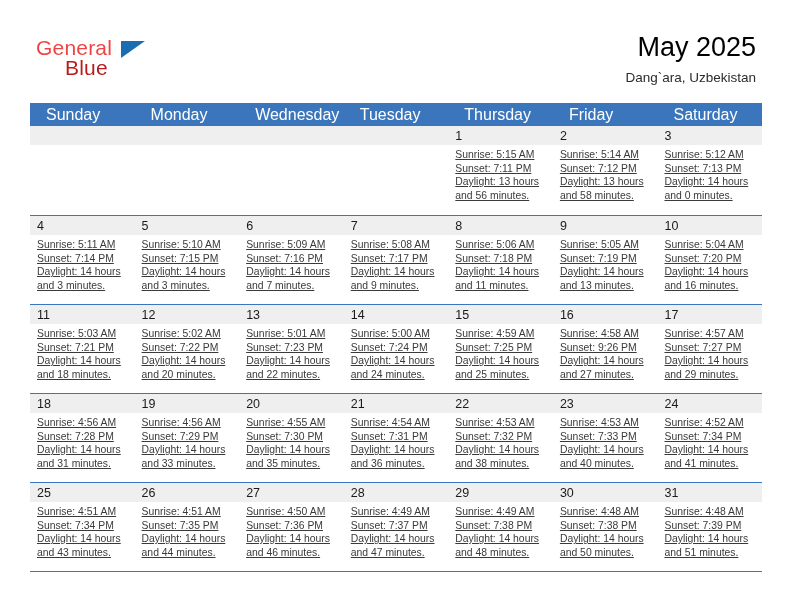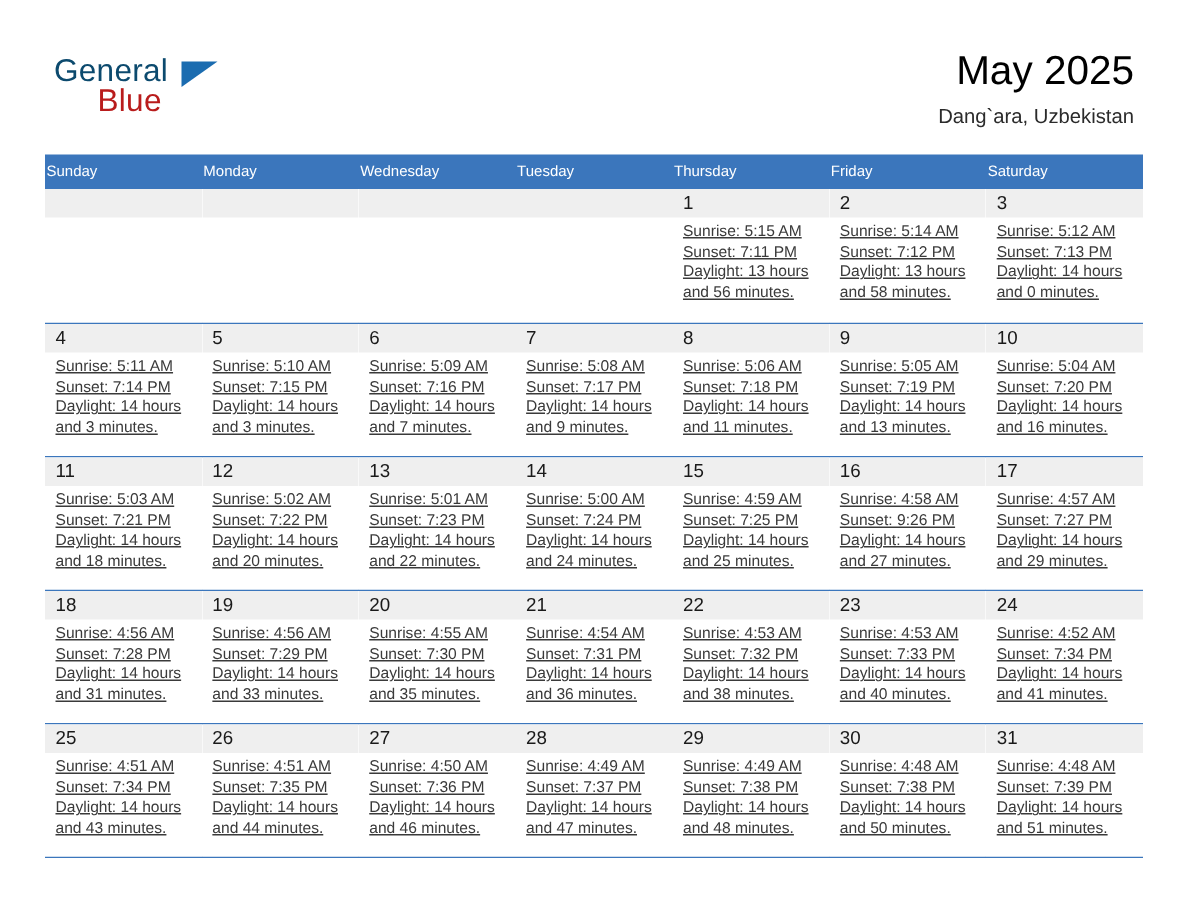--- a/index.html
+++ b/index.html
@@ -35,21 +35,21 @@
     top: 36px;
     width: 180px;
     height: 48px;
   }
   .logo-general {
     position: absolute;
     left: 0;
     top: 0;
     font-size: 21px;
     letter-spacing: 0.2px;
-    color: #0c4a6e;
+    color: #ef4444;
     font-family: "Liberation Sans", sans-serif;
   }
   .logo-blue {
     position: absolute;
     left: 29px;
     top: 20px;
     font-size: 21px;
     letter-spacing: 0.2px;
     color: #b91c1c;
     font-family: "Liberation Sans", sans-serif;
@@ -93,23 +93,23 @@
     width: 732px;
   }
   .weekday-row {
     display: flex;
     background: #3b76bc;
     height: 23px;
   }
   .weekday {
     flex: 1 1 0;
     color: #ffffff;
-    font-size: 10px;
+    font-size: 16px;
     line-height: 23px;
-    padding-left: 1px;
+    padding-left: 16px;
     box-sizing: border-box;
     white-space: nowrap;
     overflow: hidden;
   }
   .week-row {
     display: flex;
     border-top: 1.6px solid #3b76bc;
     height: 89px;
     box-sizing: border-box;
   }

